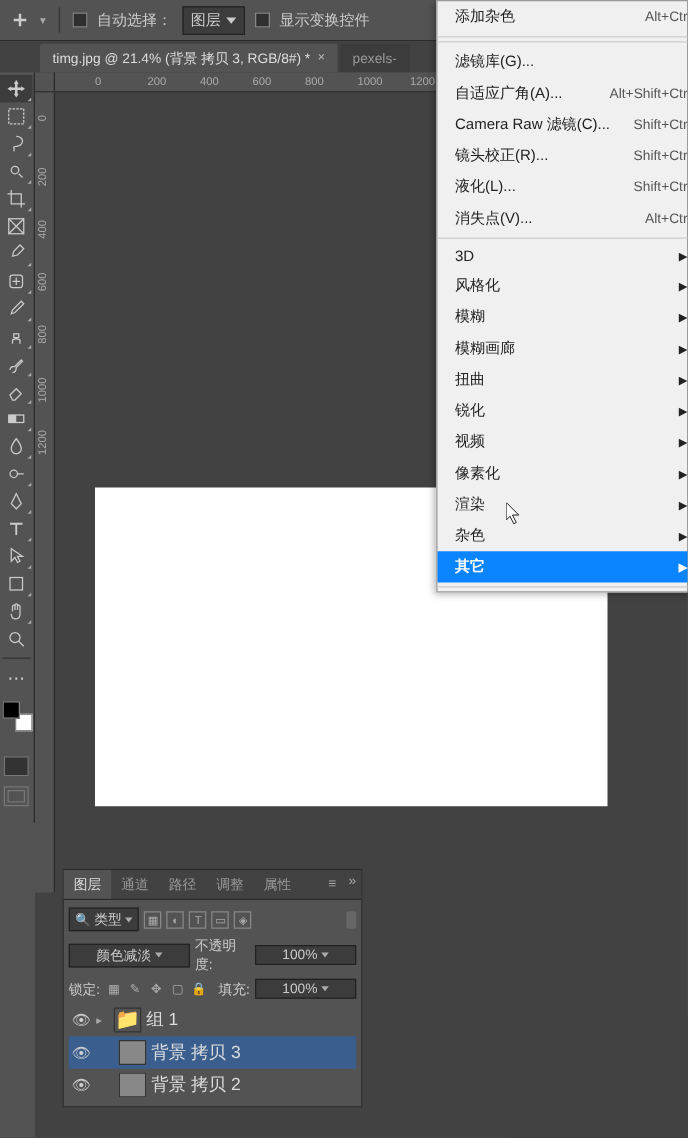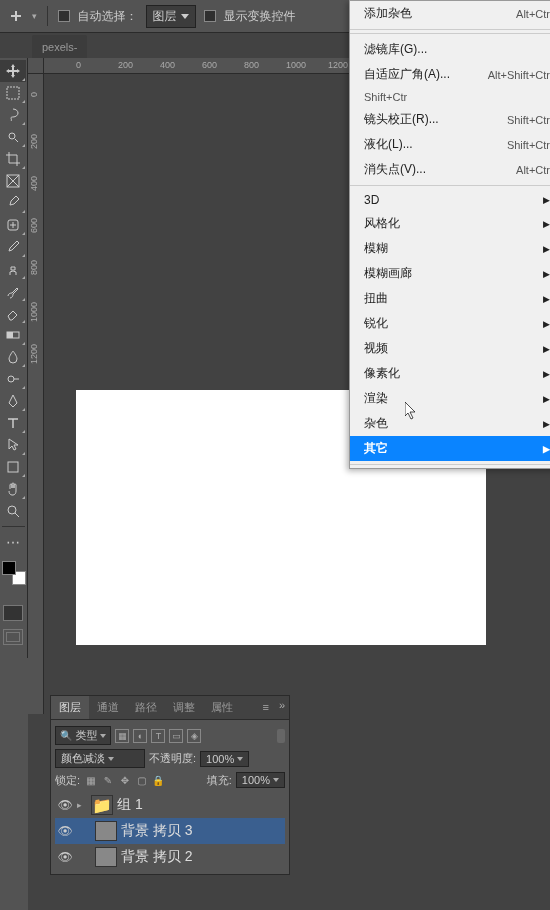--- a/index.html
+++ b/index.html
@@ -58,21 +58,21 @@
 .panels { position: absolute; left: 50px; top: 695px; width: 240px; background: #535353; border: 1px solid #2a2a2a; }
 .panel-tabs { height: 24px; display: flex; background: #424242; border-bottom: 1px solid #2a2a2a; position: relative; }
 .panel-tab { padding: 4px 8px; font-size: 11px; color: #999; }
 .panel-tab.active { background: #535353; color: #ddd; }
 .panel-close { position: absolute; right: 4px; top: 3px; color: #aaa; font-size: 11px; }
 .panel-menu { position: absolute; right: 20px; top: 5px; color: #aaa; font-size: 11px; }
 .panel-body { padding: 4px; }
 .panel-row { display: flex; align-items: center; gap: 4px; font-size: 11px; color: #ccc; padding: 2px 0; }
 .panel-row .search-box { display: flex; align-items: center; background: #3c3c3c; border: 1px solid #222; padding: 1px 4px; gap: 3px; }
 .filter-icon { width: 14px; height: 14px; border: 1px solid #888; display: flex; align-items: center; justify-content: center; font-size: 9px; color: #aaa; }
-.panel-row .combo { background: #3c3c3c; border: 1px solid #222; padding: 1px 5px; display: flex; align-items: center; gap: 3px; flex: 0 0 auto; }
+.panel-row .combo { background: #3c3c3c; border: 1px solid #222; padding: 1px 21px; display: flex; align-items: center; gap: 3px; flex: 0 0 auto; }
 .panel-row .small-arrow { width: 0; height: 0; border-left: 3px solid transparent; border-right: 3px solid transparent; border-top: 4px solid #aaa; }
 .lock-icons { display: flex; gap: 3px; align-items: center; }
 .lock-icons .li { width: 14px; height: 14px; color: #aaa; font-size: 10px; display: flex; align-items: center; justify-content: center; }
 .layer-list { margin-top: 2px; }
 .layer { display: flex; align-items: center; height: 26px; gap: 4px; padding: 0 2px; }
 .layer.selected { background: #3a5f8f; }
 .layer .eye { width: 16px; color: #ccc; font-size: 12px; text-align: center; }
 .layer .twisty { width: 10px; color: #aaa; font-size: 9px; }
 .layer .thumb { width: 22px; height: 20px; background: #888; border: 1px solid #333; }
 .layer .thumb.group { background: #535353; display: flex; align-items: center; justify-content: center; color: #ccc; }
@@ -89,20 +89,24 @@
   <span>自动选择：</span>
   <span class="dropdown">
     <span>图层</span>
     <span class="dropdown-arrow"></span>
   </span>
   <span class="checkbox"></span>
   <span>显示变换控件</span>
 </div>
 
 <div class="doc-tabs">
+  <div class="doc-tab">
+    <span>timg.jpg @ 21.4% (背景 拷贝 3, RGB/8#) *</span>
+    <span class="close">×</span>
+  </div>
   <div class="doc-tab inactive">
     <span>pexels-</span>
   </div>
 </div>
 
 <div class="toolbar-left">
   <div class="tool active">
       <svg viewBox="0 0 16 16">
         <path d="M8 1l2 3H9v3h3V6l3 2-3 2V9H9v3h1l-2 3-2-3h1V9H4v1L1 8l3-2v1h3V4H6z" fill="#ccc"></path>
       </svg>
@@ -273,20 +277,21 @@
     <div class="menu-sep"></div>
     <div class="menu-sep"></div>
     <div class="menu-item">
       <span>滤镜库(G)...</span>
     </div>
     <div class="menu-item">
       <span>自适应广角(A)...</span>
       <span class="shortcut">Alt+Shift+Ctr</span>
     </div>
     <div class="menu-item">
+      <span>Camera Raw 滤镜(C)...</span>
       <span class="shortcut">Shift+Ctr</span>
     </div>
     <div class="menu-item">
       <span>镜头校正(R)...</span>
       <span class="shortcut">Shift+Ctr</span>
     </div>
     <div class="menu-item">
       <span>液化(L)...</span>
       <span class="shortcut">Shift+Ctr</span>
     </div>

